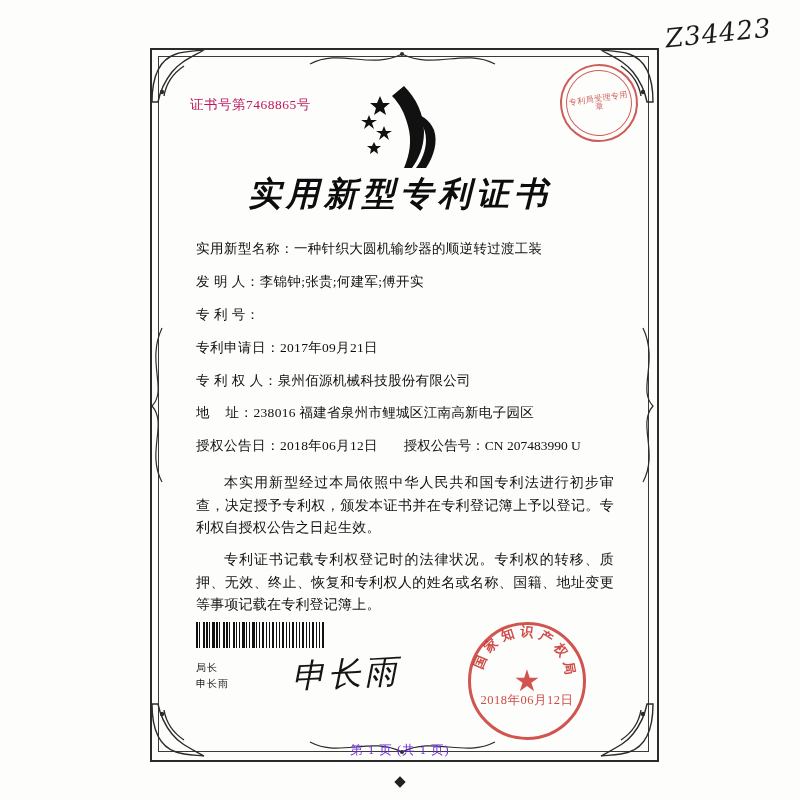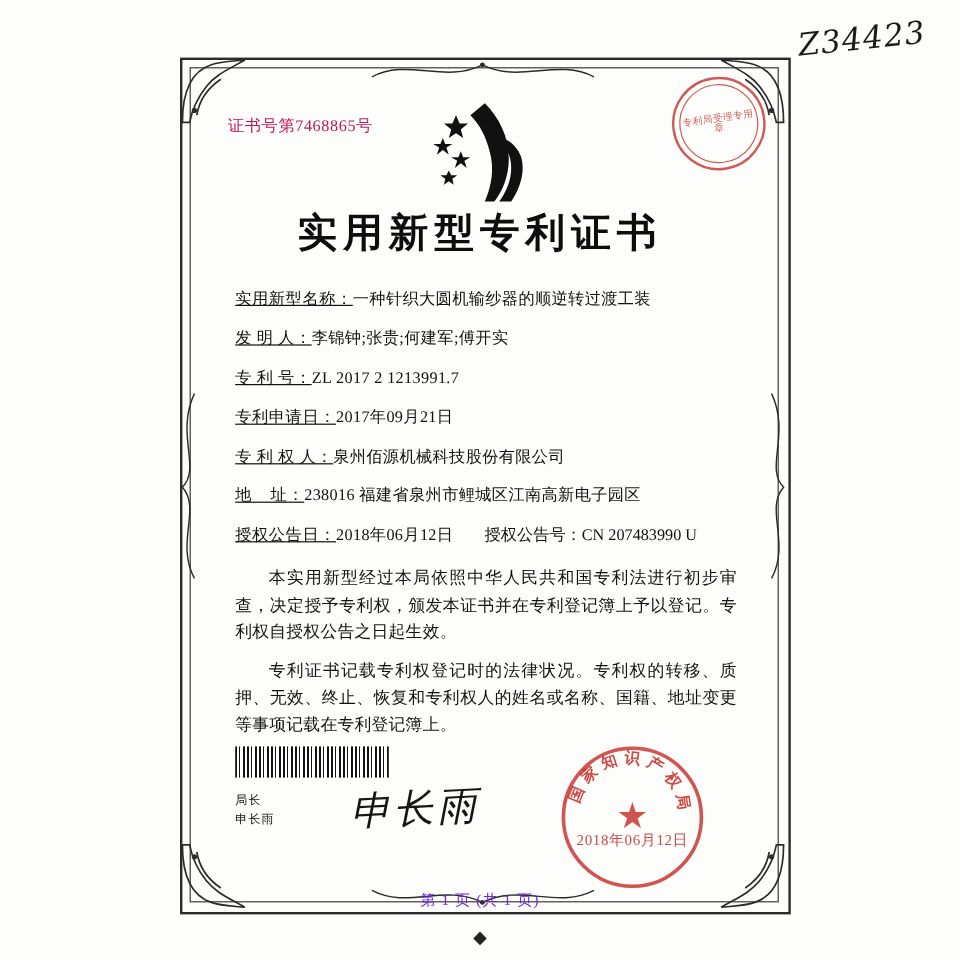--- a/index.html
+++ b/index.html
@@ -134,20 +134,21 @@
     position: absolute;
     left: 0;
     right: 0;
     top: 172px;
     text-align: center;
     font-size: 33px;
     font-weight: bold;
     letter-spacing: 5px;
     color: #0d0d0d;
     font-family: "Liberation Serif", serif;
+    font-style: italic;
   }
 
   
   .fields {
     position: absolute;
     left: 196px;
     top: 240px;
     width: 420px;
     font-size: 13.5px;
     color: #101010;
@@ -155,21 +156,20 @@
   .field-row {
     display: flex;
     align-items: baseline;
     margin-bottom: 14px;
     line-height: 1.4;
   }
   .field-label {
     white-space: pre;
     flex: 0 0 auto;
     letter-spacing: 0.5px;
-    text-decoration: underline;
   }
   .field-value {
     flex: 1 1 auto;
     letter-spacing: 0.3px;
     font-family: Liberation Serif, serif;
   }
   .field-row.two-col .field-value { flex: 0 0 auto; margin-right: 26px; }
   .field-row.two-col .field-label2 { flex: 0 0 auto; white-space: pre; }
   .field-row.two-col .field-value2 { flex: 1 1 auto; }
 
@@ -367,21 +367,20 @@
     <div class="field-row">
       <span class="field-label">实用新型名称：</span>
       <span class="field-value">一种针织大圆机输纱器的顺逆转过渡工装</span>
     </div>
     <div class="field-row">
       <span class="field-label">发 明 人：</span>
       <span class="field-value">李锦钟;张贵;何建军;傅开实</span>
     </div>
     <div class="field-row">
       <span class="field-label">专 利 号：</span>
-      <span class="field-value">ZL 2017 2 1213991.7</span>
     </div>
     <div class="field-row">
       <span class="field-label">专利申请日：</span>
       <span class="field-value">2017年09月21日</span>
     </div>
     <div class="field-row">
       <span class="field-label">专 利 权 人：</span>
       <span class="field-value">泉州佰源机械科技股份有限公司</span>
     </div>
     <div class="field-row">

